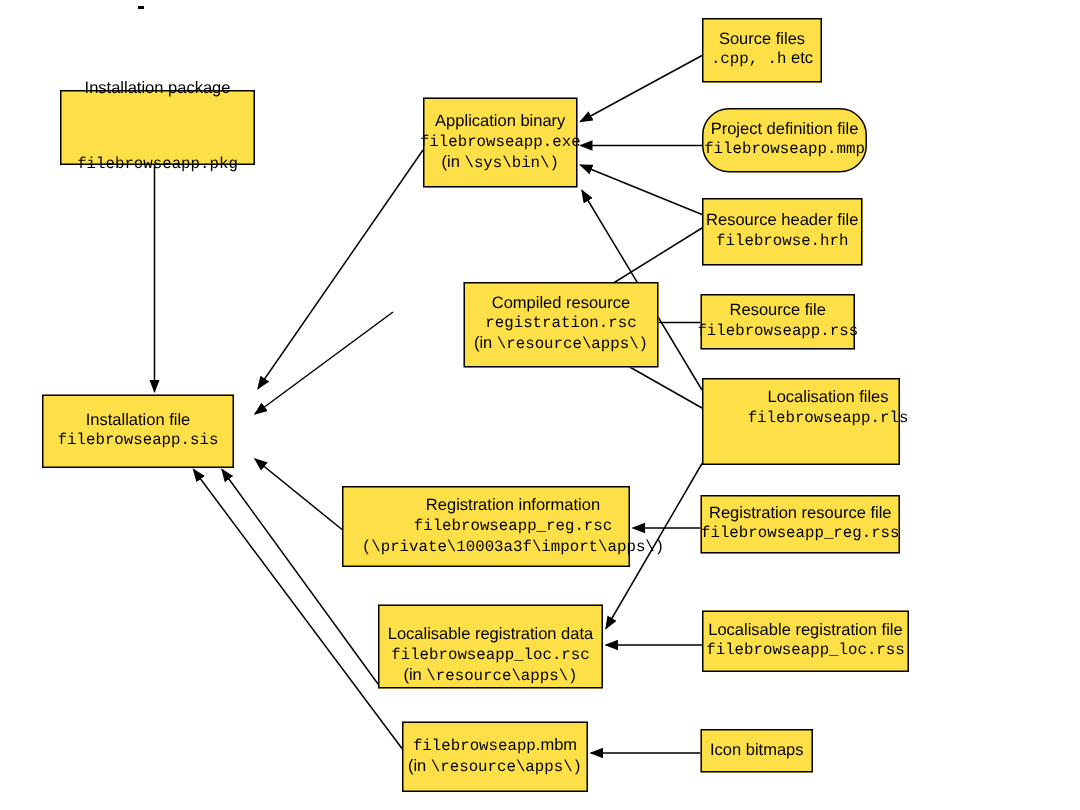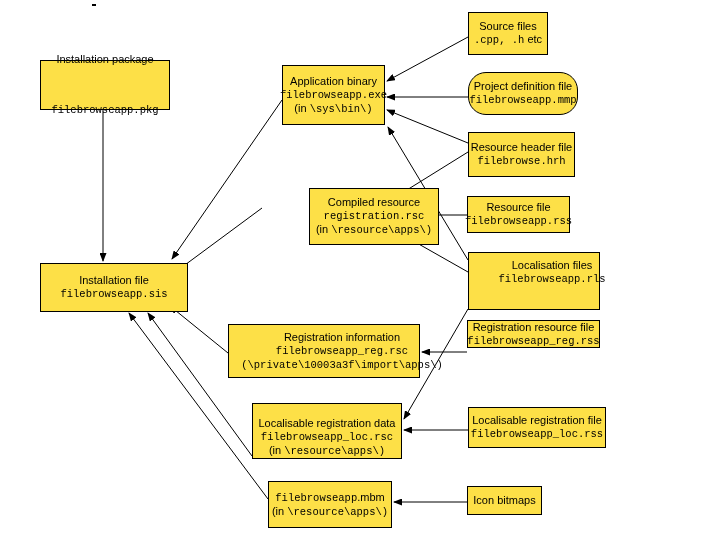--- a/index.html
+++ b/index.html
@@ -77,30 +77,30 @@
       <div class="bline"><span class="seg-sans">(in </span><span class="seg-mono">\resource\apps\)</span></div>
     </div>
     <div class="box" style="left: 467px; top: 196px; width: 103px; height: 37px;">
       <div class="bline"><span class="seg-sans">Resource file</span></div>
       <div class="bline"><span class="seg-mono">filebrowseapp.rss</span></div>
     </div>
     <div class="box valign-top" style="left: 468px; top: 252px; width: 132px; height: 58px; padding-left: 36px;">
       <div class="bline"><span class="seg-sans">Localisation files</span></div>
       <div class="bline"><span class="seg-mono">filebrowseapp.rls</span></div>
     </div>
-    <div class="box" style="left: 40px; top: 263px; width: 148px; height: 49px;">
+    <div class="box" style="left: 28px; top: 263px; width: 128px; height: 49px;">
       <div class="bline"><span class="seg-sans">Installation file</span></div>
       <div class="bline"><span class="seg-mono">filebrowseapp.sis</span></div>
     </div>
     <div class="box" style="left: 228px; top: 324px; width: 192px; height: 54px; padding-left: 36px;">
       <div class="bline"><span class="seg-sans">Registration information</span></div>
       <div class="bline"><span class="seg-mono">filebrowseapp_reg.rsc</span></div>
       <div class="bline"><span class="seg-mono">(\private\10003a3f\import\apps\)</span></div>
     </div>
-    <div class="box" style="left: 467px; top: 320px; width: 133px; height: 28px;">
+    <div class="box" style="left: 467px; top: 330px; width: 133px; height: 39px;">
       <div class="bline"><span class="seg-sans">Registration resource file</span></div>
       <div class="bline"><span class="seg-mono">filebrowseapp_reg.rss</span></div>
     </div>
     <div class="box" style="left: 252px; top: 403px; width: 150px; height: 56px; justify-content: flex-end;">
       <div class="bline"><span class="seg-sans">Localisable registration data</span></div>
       <div class="bline"><span class="seg-mono">filebrowseapp_loc.rsc</span></div>
       <div class="bline"><span class="seg-sans">(in </span><span class="seg-mono">\resource\apps\)</span></div>
     </div>
     <div class="box" style="left: 468px; top: 407px; width: 138px; height: 41px;">
       <div class="bline"><span class="seg-sans">Localisable registration file</span></div>

